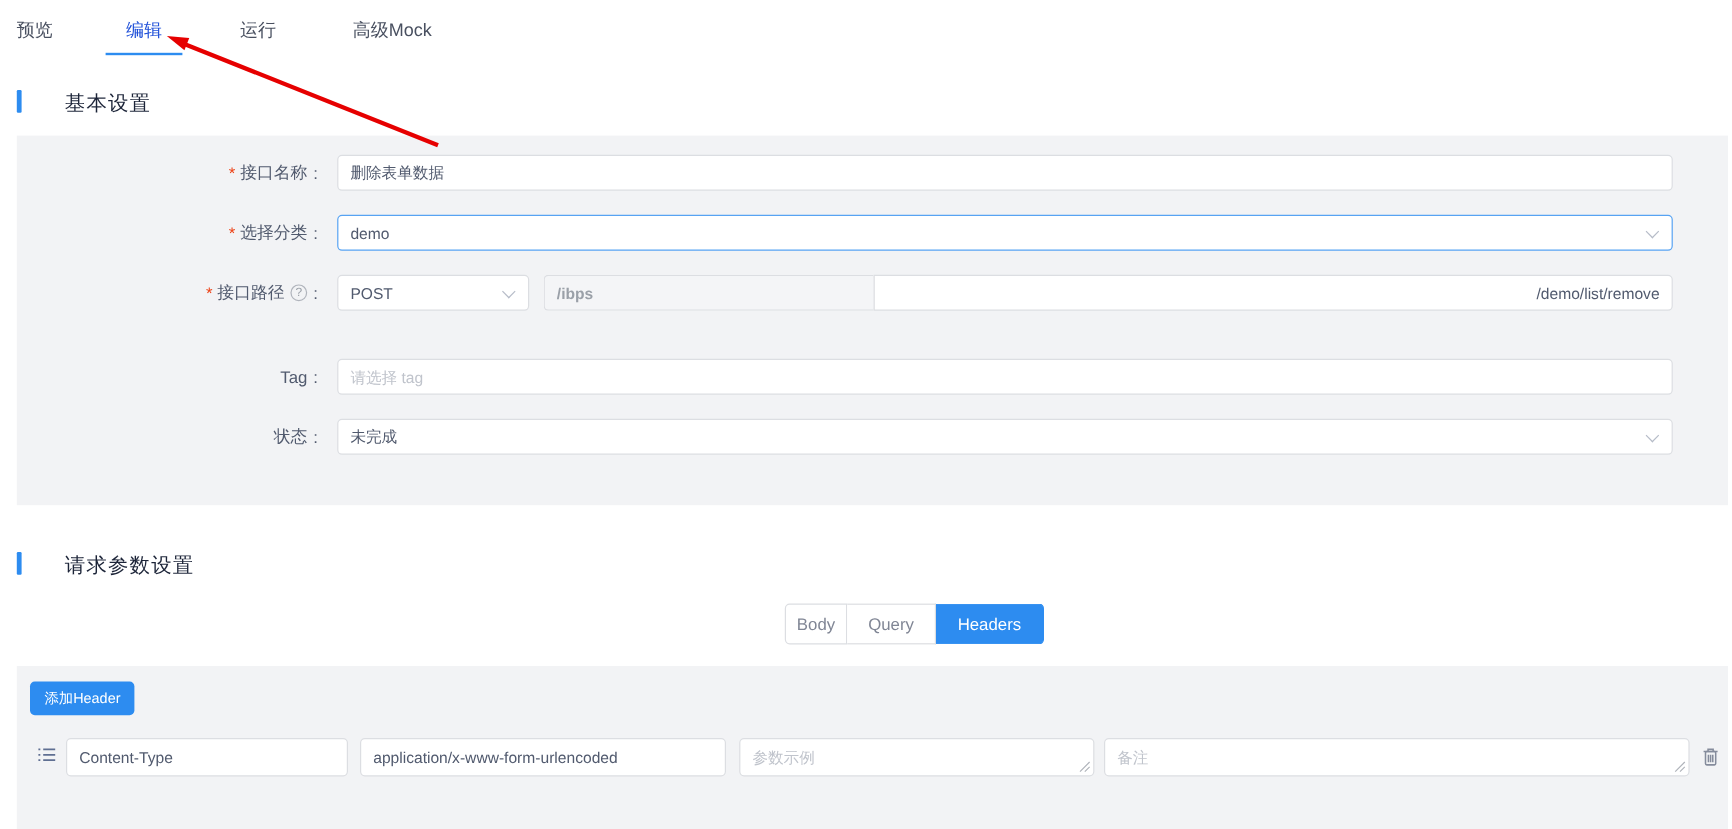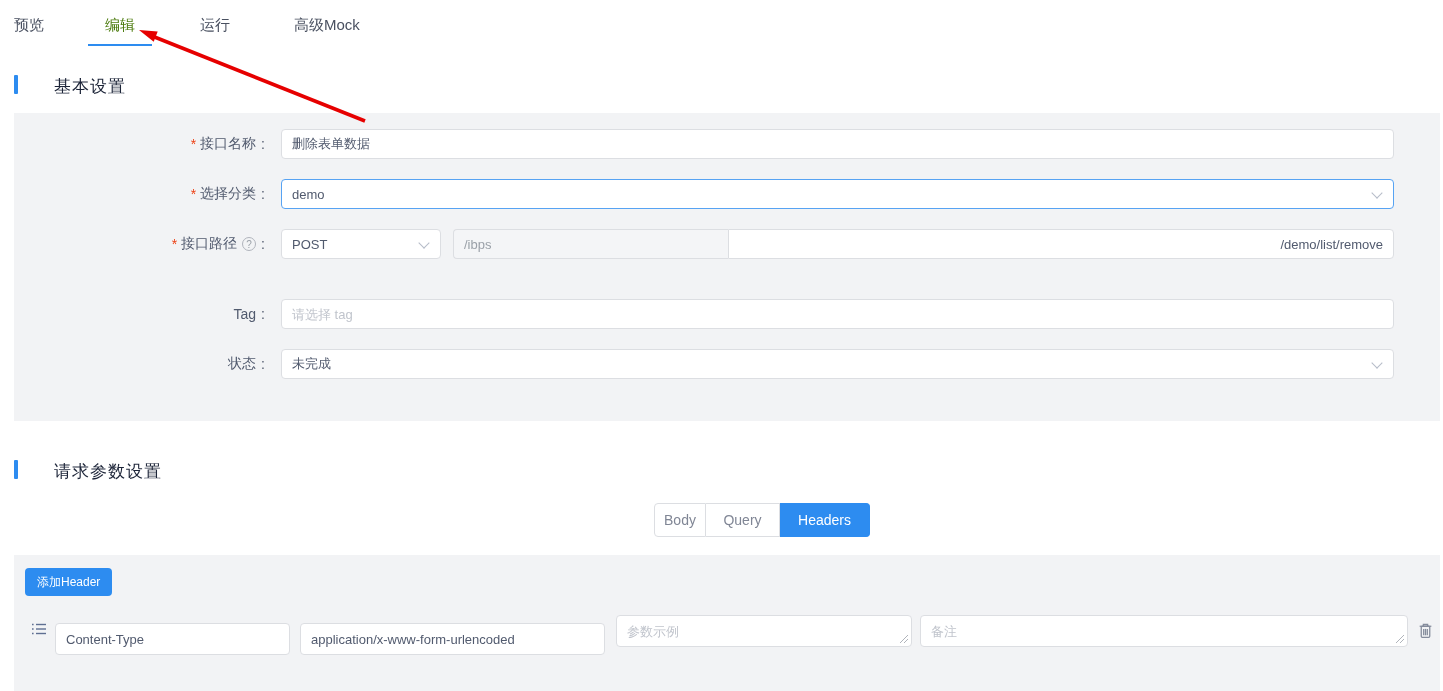--- a/index.html
+++ b/index.html
@@ -1,20 +1,20 @@
 <!DOCTYPE html>
 <html><head>
 <meta charset="utf-8">
 <style>
   html,body{margin:0;padding:0;background:#fff;font-family:"Liberation Sans","DejaVu Sans",sans-serif;}
   .screen{position:relative;width:1443px;height:691px;background:#fff;overflow:hidden;}
 
   
   .tab{position:absolute;top:16px;font-size:15px;color:#495060;cursor:pointer;}
-  .tab.active{color:#4d7c0f;text-align:center;}
+  .tab.active{color:#1d4ed8;text-align:center;}
   .tab-underline{position:absolute;left:88px;top:44px;width:64px;height:2px;background:#2d8cf0;}
 
   
   .arrow-svg{position:absolute;left:0;top:0;pointer-events:none;z-index:9;}
 
   
   .section-hd{position:absolute;left:14px;display:flex;align-items:flex-start;height:24px;gap:26px;}
   .section-bar{width:4px;height:19px;background:#2d8cf0;margin-right:10px;border-radius:1px;}
   .section-title{font-size:17px;color:#1c2438;font-weight:500;letter-spacing:1px;}
 
@@ -31,34 +31,34 @@
   .help{display:inline-flex;align-items:center;justify-content:center;width:14px;height:14px;border:1px solid #b0b4bc;border-radius:50%;font-size:10px;color:#9aa0a8;margin-left:5px;box-sizing:border-box;}
   .fctl{margin-left:16px;width:1113px;position:relative;}
   .inp{display:block;width:100%;height:30px;box-sizing:border-box;border:1px solid #dcdee2;border-radius:4px;background:#fff;padding:0 10px;font-size:13px;color:#515a6e;outline:none;}
   .inp::placeholder{color:#c0c4cc;}
   .sel{position:relative;height:30px;box-sizing:border-box;border:1px solid #dcdee2;border-radius:4px;background:#fff;display:flex;align-items:center;padding:0 28px 0 10px;font-size:13px;color:#515a6e;cursor:pointer;}
   .sel.focused{border-color:#57a3f3;}
   .chev{position:absolute;right:12px;top:50%;width:7px;height:7px;margin-top:-5px;border-right:1.4px solid #b6bcc8;border-bottom:1.4px solid #b6bcc8;transform:rotate(45deg);}
   .path-wrap{display:flex;width:100%;gap:7px;}
   .method-sel{width:160px;flex:0 0 auto;margin-right:5px;}
   .path-group{display:flex;flex:1;}
-  .path-addon{flex:0 0 275px;height:30px;box-sizing:border-box;border:1px solid #dcdee2;border-right:none;border-radius:4px 0 0 4px;background:#f4f5f7;display:flex;align-items:center;padding:0 10px;font-size:13px;color:#9aa0a8;}
+  .path-addon{flex:0 0 275px;height:30px;box-sizing:border-box;border:1px solid #dcdee2;border-right:none;border-radius:4px 0 0 4px;background:#f4f5f7;display:flex;align-items:center;padding:0 10px;font-size:13px;color:#9aa0a8;font-weight:bold;}
   .path-input{flex:1;border-radius:0 4px 4px 0;text-align:right;}
 
   
   .btn-group{position:absolute;left:654px;top:503px;display:flex;}
   .gbtn{height:34px;box-sizing:border-box;border:1px solid #dcdee2;background:#fff;color:#808695;font-size:14px;display:flex;align-items:center;justify-content:center;cursor:pointer;}
   .gbtn.first{border-radius:4px 0 0 4px;width:52px;}
   .gbtn.mid{border-left:none;width:74px;}
   .gbtn.last{border-radius:0 4px 4px 0;border-left:none;width:90px;}
   .gbtn.active{background:#2d8cf0;border-color:#2d8cf0;color:#fff;}
 
   
   .add-btn{position:absolute;left:11px;top:13px;height:28px;padding:0 12px;background:#2d8cf0;border:none;border-radius:4px;color:#fff;font-size:12px;display:flex;align-items:center;cursor:pointer;font-family:inherit;}
-  .hinp{height:32px;margin-top:8px;}
+  .hinp{height:32px;}
   .drag-handle{position:absolute;left:17px;top:67px;width:16px;height:14px;cursor:move;}
   .txt-wrap{box-sizing:border-box;border:1px solid #dcdee2;border-radius:4px;background:#fff;position:absolute;top:60px;height:32px;padding-left:32px;}
   .txt-wrap input{position:absolute;left:0;top:0;width:100%;height:100%;border:none;background:transparent;outline:none;box-sizing:border-box;padding:0 10px;font-size:13px;color:#515a6e;font-family:inherit;}
   .txt-wrap input::placeholder{color:#c0c4cc;}
   .rz{position:absolute;right:2px;bottom:2px;width:10px;height:10px;cursor:nwse-resize;}
   .trash{position:absolute;left:1403px;top:67px;width:17px;height:17px;cursor:pointer;}
   .flat{position:absolute;box-sizing:border-box;}
 </style>
 </head>
 <body>

